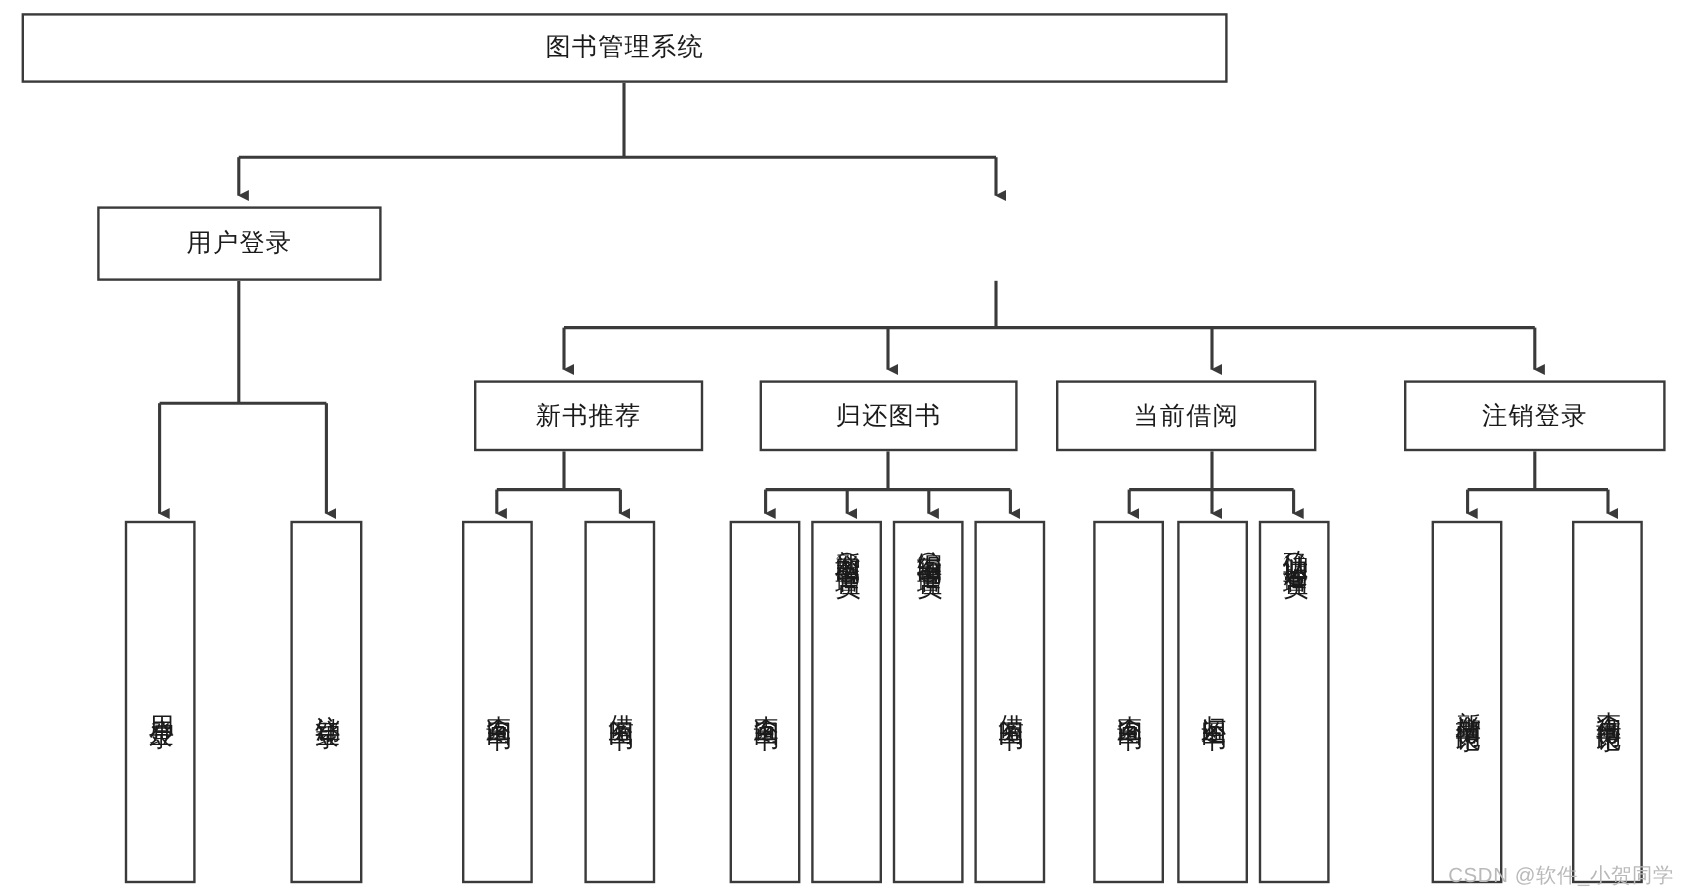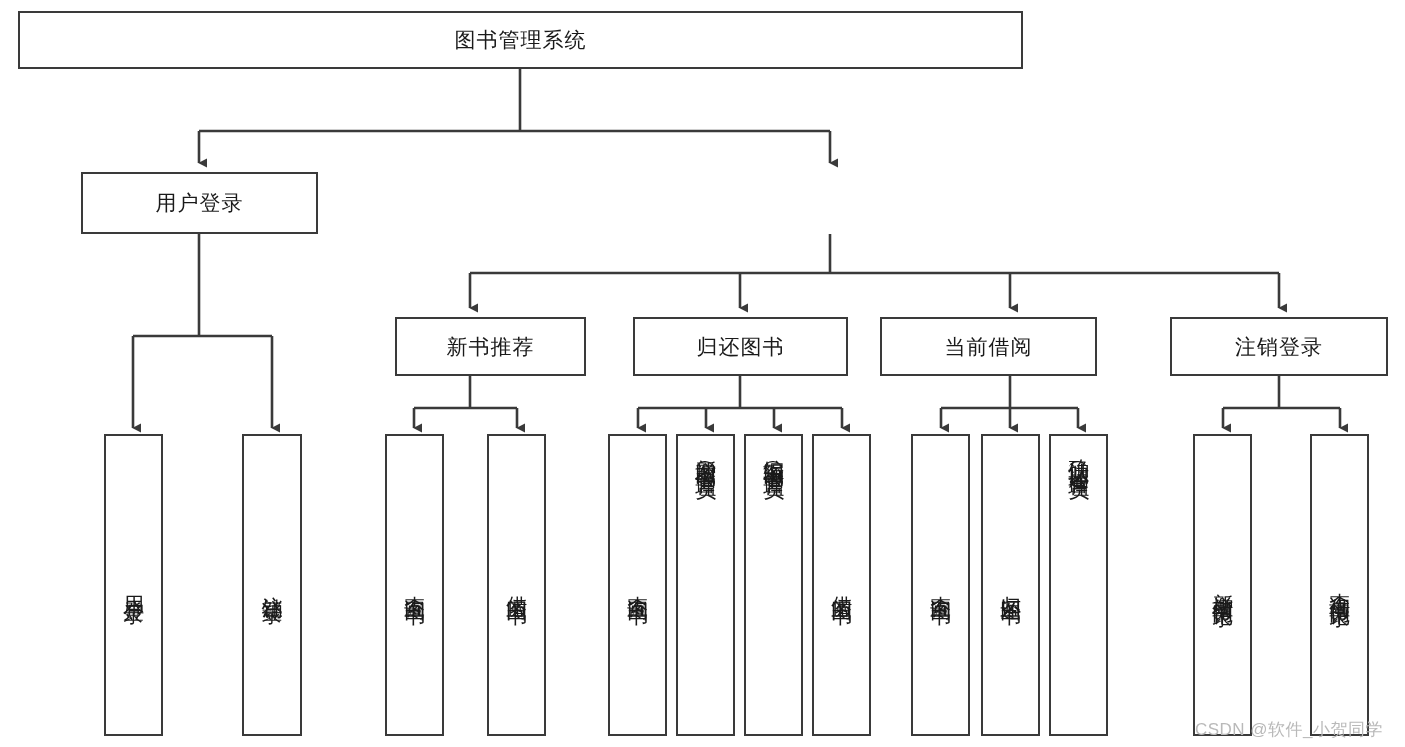--- a/index.html
+++ b/index.html
@@ -58,21 +58,21 @@
     letter-spacing: 3px;
     white-space: nowrap;
     color: #1a1a1a;
   }
   .node-v.v-center {
     align-items: center;
     padding-top: 0;
   }
   #watermark {
     position: absolute;
-    right: 22px;
+    right: 10px;
     bottom: 6px;
     font-size: 17px;
     color: #b9b9b9;
     letter-spacing: 0.5px;
     z-index: 5;
     white-space: nowrap;
     user-select: none;
   }
 </style>
 </head>

